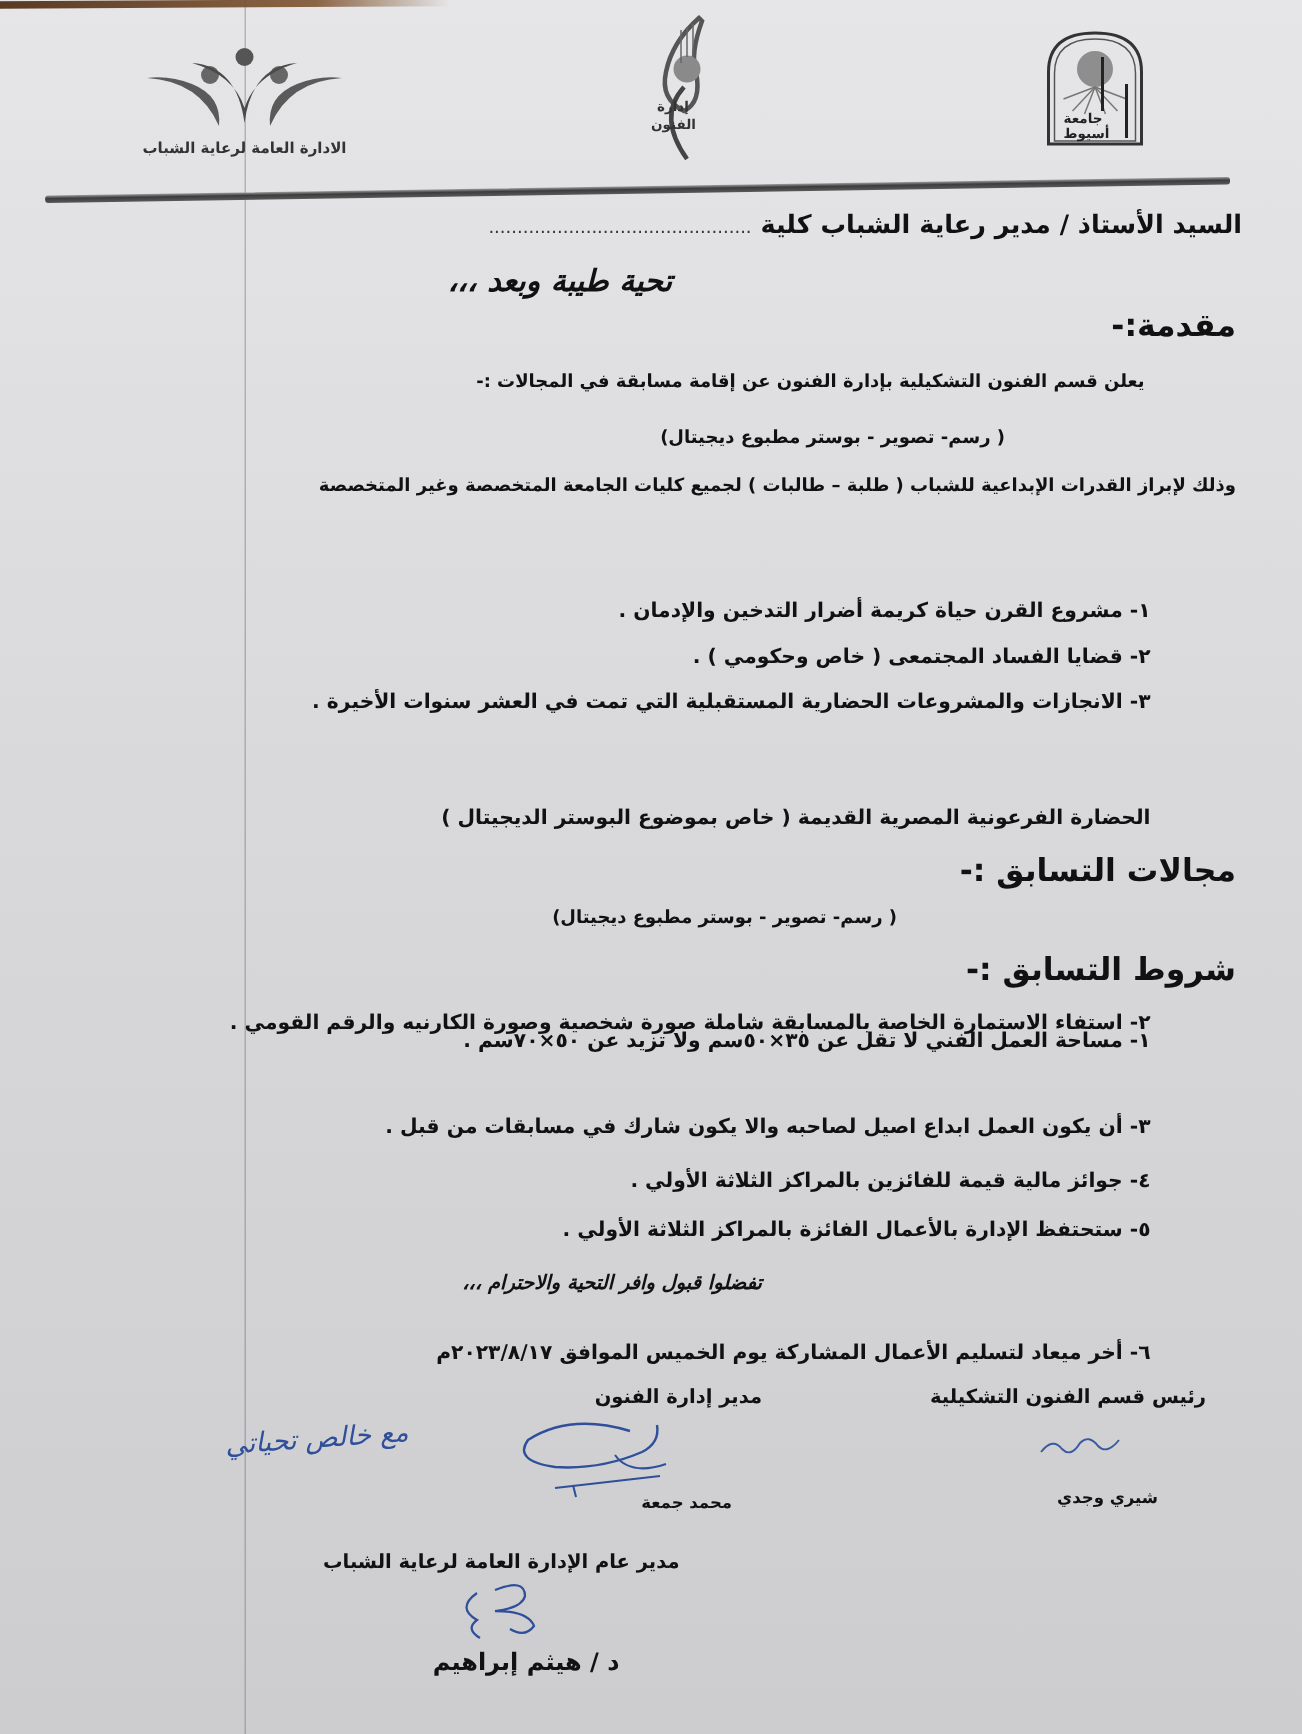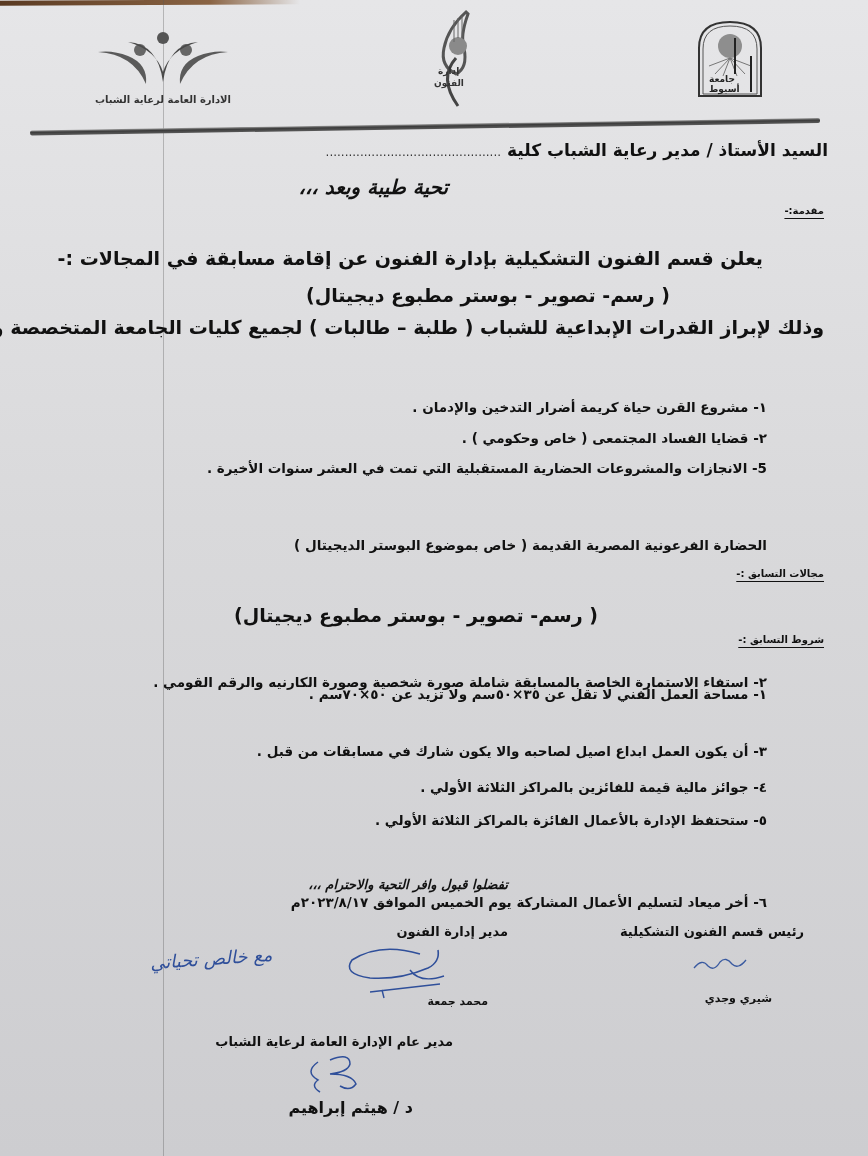--- a/index.html
+++ b/index.html
@@ -38,44 +38,44 @@
     }
     .doc {
       position: absolute; direction: rtl; color: #111;
       font-family: "DejaVu Sans", sans-serif; font-weight: bold;
       white-space: nowrap;
     }
     .addressee { right: 40px; top: 140px; font-size: 17px; font-weight: 800; }
     .addressee .dots { font-weight: normal; letter-spacing: 1px; font-size: 12px; color: #333; }
     .greeting { right: 420px; top: 175px; font-size: 20px; font-style: italic; }
     .heading {
-      font-size: 10px; text-decoration: underline; text-underline-offset: 4px;
+      font-size: 21px; text-underline-offset: 4px;
     }
     .h-intro { right: 44px; top: 205px; }
-    .para { font-size: 19px; font-weight: 600; }
+    .para { font-size: 12px; font-weight: 600; }
     .p1 { right: 105px; top: 247px; }
     .p2 { right: 198px; top: 284px; }
     .p3 { right: 44px; top: 316px; }
     .p4 { right: 83px; top: 343px; }
     .li { font-size: 13.5px; font-weight: 600; }
     .l1 { right: 101px; top: 399px; }
     .l2 { right: 101px; top: 430px; }
     .l3 { right: 101px; top: 460px; }
     .l4a { right: 101px; top: 487px; }
     .l4b { right: 101px; top: 537px; }
     .h-fields { right: 44px; top: 568px; }
     .fields-line { right: 270px; top: 604px; }
     .h-cond { right: 44px; top: 634px; }
     .c1 { right: 101px; top: 686px; }
     .c2 { right: 101px; top: 674px; }
     .c3 { right: 101px; top: 743px; }
     .c4 { right: 101px; top: 779px; }
     .c5 { right: 101px; top: 812px; }
     .c6 { right: 101px; top: 846px; margin-top: 48px; }
-    .closing { right: 360px; top: 877px; font-size: 13px; font-style: italic; }
+    .closing { right: 360px; top: 848px; font-size: 13px; font-style: italic; }
     .sig-title { font-size: 13px; }
     .s-head-title { right: 64px; top: 924px; }
     .s-mgr-title { right: 360px; top: 924px; }
     .s-head-name { right: 96px; top: 992px; font-size: 11px; }
     .s-mgr-name { right: 380px; top: 995px; font-size: 11px; }
     .s-gm-title { right: 415px; top: 1034px; }
     .s-gm-name { right: 455px; top: 1098px; font-size: 16px; }
     .handnote {
       position: absolute; left: 150px; top: 948px; direction: rtl;
       font-family: "DejaVu Serif", serif; font-style: italic;
@@ -144,21 +144,21 @@
   </div>
   <div class="doc greeting">تحية طيبة وبعد ،،،</div>
   <div class="doc heading h-intro">مقدمة:-</div>
 
   <div class="doc para p1">يعلن قسم الفنون التشكيلية بإدارة الفنون عن إقامة مسابقة في المجالات :-</div>
   <div class="doc para p2">( رسم- تصوير - بوستر مطبوع ديجيتال)</div>
   <div class="doc para p3">وذلك لإبراز القدرات الإبداعية للشباب ( طلبة – طالبات ) لجميع كليات الجامعة المتخصصة وغير المتخصصة</div>
 
   <div class="doc li l1">١- مشروع القرن  حياة كريمة أضرار التدخين والإدمان .</div>
   <div class="doc li l2">٢- قضايا الفساد المجتمعى ( خاص وحكومي ) .</div>
-  <div class="doc li l3">5- الانجازات والمشروعات الحضارية المستقبلية التي تمت في العشر سنوات الأخيرة .</div>
+  <div class="doc li l3">٣- الانجازات والمشروعات الحضارية المستقبلية التي تمت في العشر سنوات الأخيرة .</div>
   <div class="doc li l4b">الحضارة الفرعونية المصرية القديمة ( خاص بموضوع البوستر الديجيتال )</div>
 
   <div class="doc heading h-fields">مجالات التسابق :-</div>
   <div class="doc para fields-line">( رسم- تصوير - بوستر مطبوع ديجيتال)</div>
 
   <div class="doc heading h-cond">شروط التسابق :-</div>
   <div class="doc li c1">١- مساحة العمل الفني لا تقل عن ٣٥×٥٠سم ولا تزيد عن ٥٠×٧٠سم .</div>
   <div class="doc li c2">٢- استفاء الاستمارة الخاصة بالمسابقة شاملة  صورة شخصية وصورة الكارنيه والرقم القومي .</div>
   <div class="doc li c3">٣- أن يكون العمل ابداع اصيل لصاحبه والا يكون شارك في مسابقات من قبل .</div>
   <div class="doc li c4">٤- جوائز مالية قيمة للفائزين بالمراكز الثلاثة الأولي .</div>

